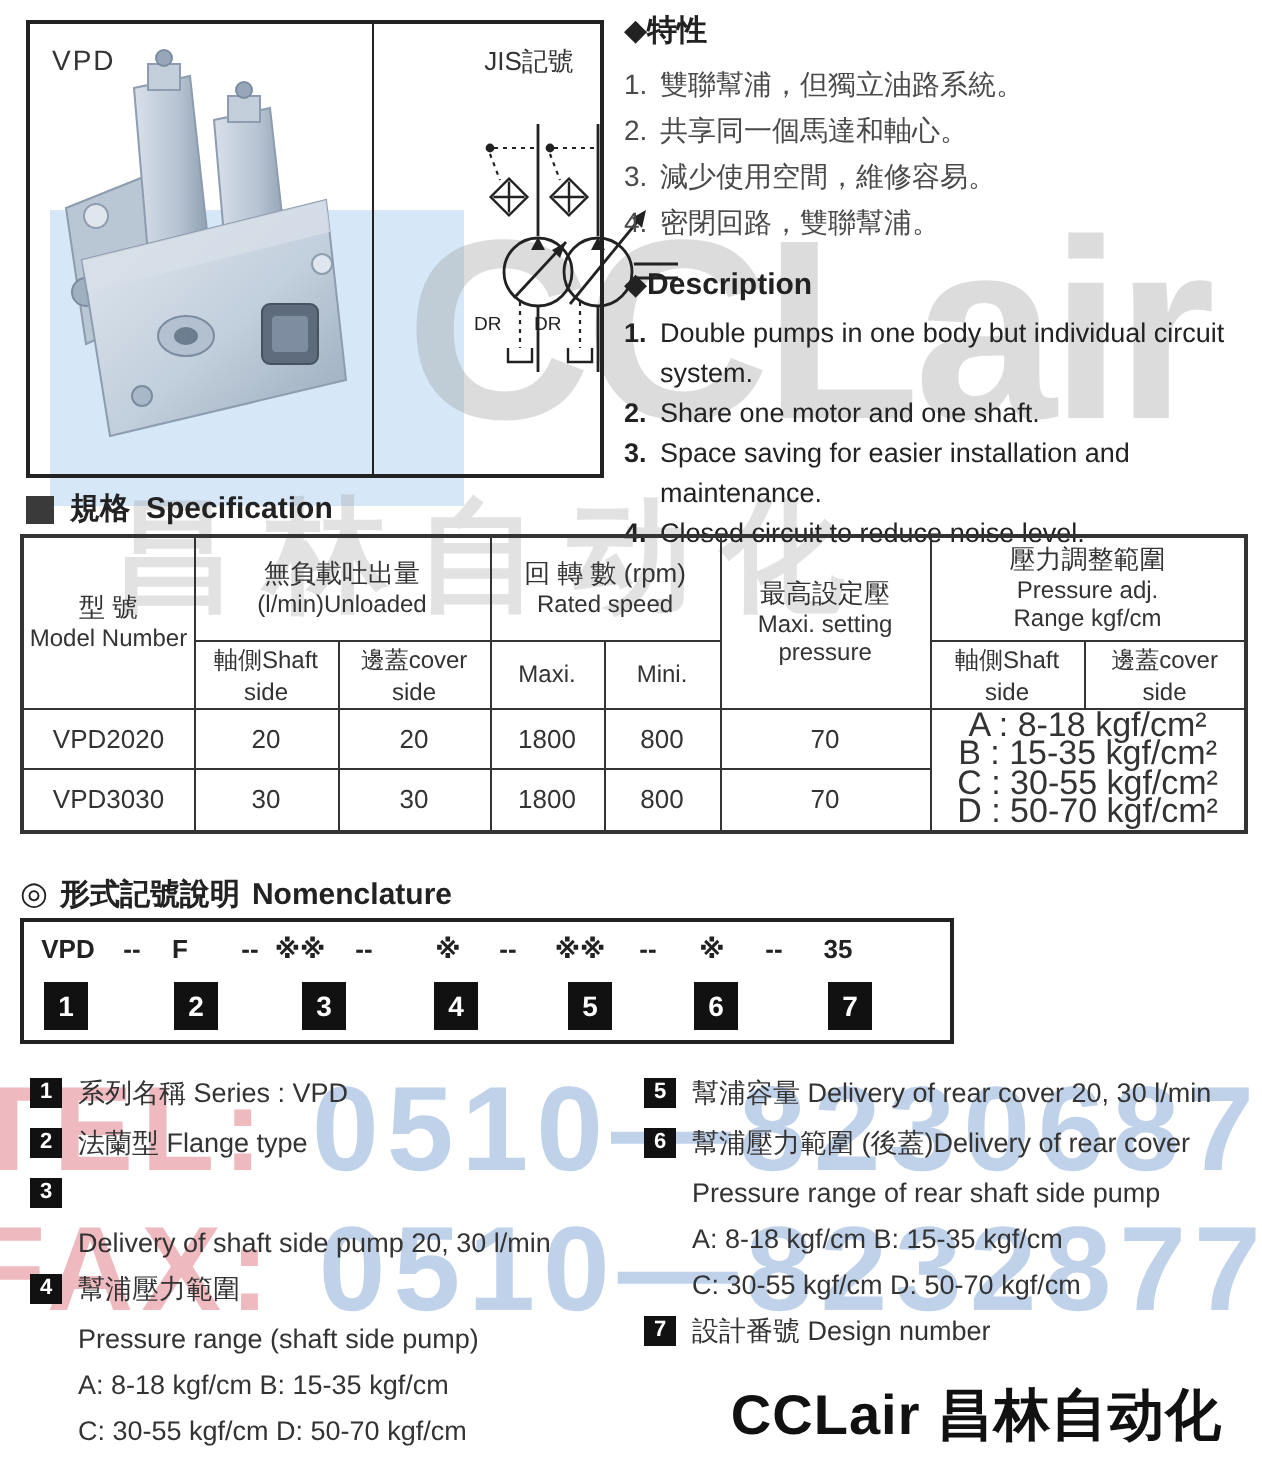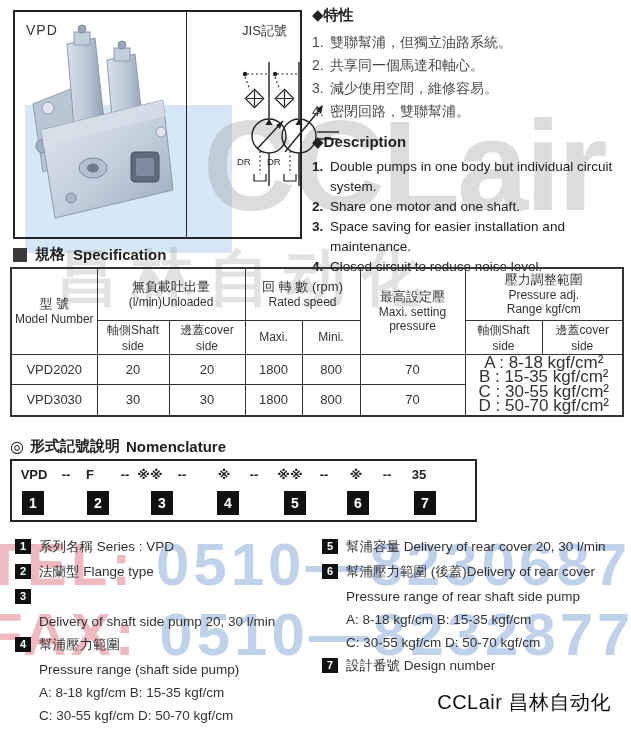--- a/index.html
+++ b/index.html
@@ -58,21 +58,21 @@
   .b0{left:21px}.b1{left:86px}.b2{left:150px}.b3{left:216px}.b4{left:283px}.b5{left:346px}.b6{left:413px}
   
   .legend{font-size:13.5px; color:#333;}
   .legend-left{left:15px; top:538px; width:300px;}
   .legend-right{left:322px; top:538px; width:306px;}
   .leg-line{display:flex; align-items:flex-start; gap:8px; height:18px; margin-bottom:7px;}
   .leg-num{width:16px; height:15px; background:#111; color:#fff; font-size:11px; font-weight:bold;
            text-align:center; line-height:15px; flex:none; margin-top:1px;}
   .leg-sub{padding-left:24px; height:18px; margin-bottom:5px; line-height:18px;}
   
-  .footer-brand{right:20px; top:689px; font-size:20px; font-weight:normal; color:#111; letter-spacing:.5px;}
+  .footer-brand{right:20px; top:689px; font-size:28px; font-weight:bold; color:#111; letter-spacing:.5px;}
 </style>
 </head>
 <body>
 
 <div class="page">
 
   <div class="wm wm-blue-rect"></div>
   <div class="wm wm-logo">CCLair</div>
   <div class="wm wm-cn">昌林自动化</div>
   <div class="wm wm-line wm-tel"><span class="wm-lab">TEL:</span><span class="wm-num"> 0510—82306871</span></div>

